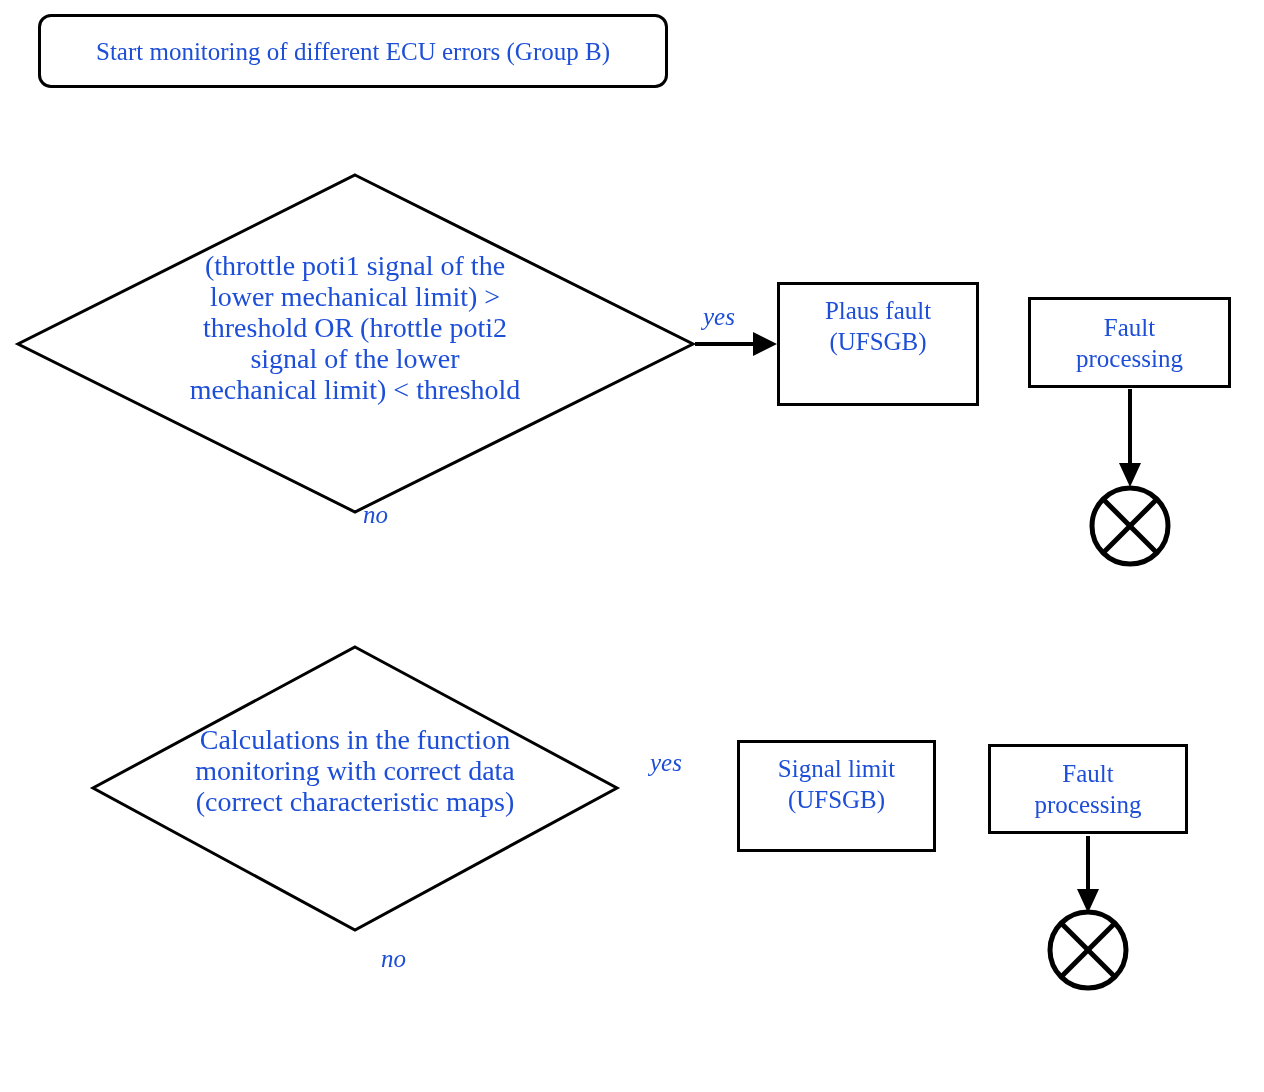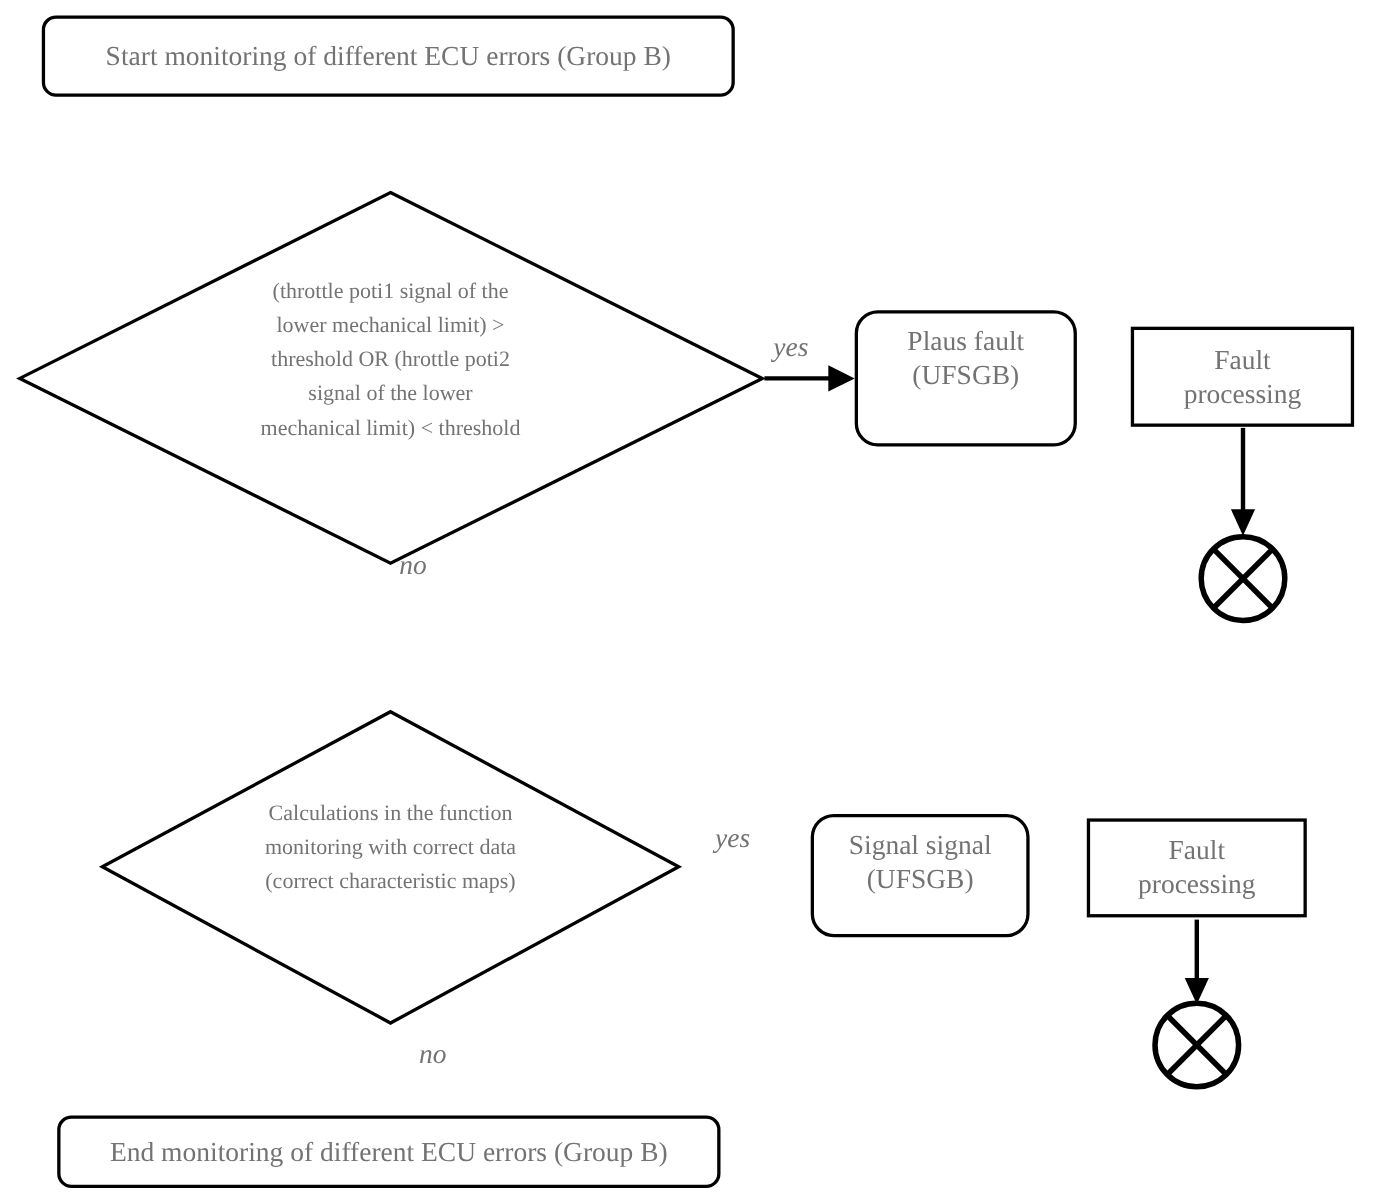--- a/index.html
+++ b/index.html
@@ -2,52 +2,52 @@
 <html><head>
 <meta charset="utf-8">
 <style>
   html, body { margin: 0; padding: 0; background: #ffffff; }
   .canvas {
     position: relative;
     width: 1264px;
     height: 1092px;
     background: #ffffff;
     font-family: "Liberation Serif", serif;
-    color: #737373;
+    color: #1d4ed8;
     overflow: hidden;
   }
   .layer {
     position: absolute;
     left: 0; top: 0;
     width: 1264px; height: 1092px;
   }
   .node {
     position: absolute;
     box-sizing: border-box;
     border: 3px solid #000000;
     background: #ffffff;
     display: flex;
     justify-content: center;
     align-items: center;
     text-align: center;
     font-size: 25px;
     line-height: 31px;
   }
   .rounded { border-radius: 13px; }
-  .top-aligned { align-items: flex-start; padding-top: 10px; border-radius: 21px; }
+  .top-aligned { align-items: flex-start; padding-top: 10px; }
   .multiline { white-space: pre-line; }
   .start-node  { left: 38px;  top: 14px;   width: 630px; height: 74px; }
   .end-node    { left: 52px;  top: 1014px; width: 603px; height: 66px; }
   .plaus-node  { left: 777px; top: 282px;  width: 202px; height: 124px; }
   .fp1-node    { left: 1028px; top: 297px; width: 203px; height: 91px; }
   .signal-node { left: 737px; top: 740px;  width: 199px; height: 112px; }
   .fp2-node    { left: 988px; top: 744px;  width: 200px; height: 90px; }
   .free-text {
     position: absolute;
-    font-size: 20px;
+    font-size: 28px;
     line-height: 31px;
     text-align: center;
   }
   .d1-text { left: 155px; top: 250px; width: 400px; }
   .d2-text { left: 155px; top: 724px; width: 400px; }
   .edge-label { position: absolute; font-size: 25px; line-height: 28px; font-style: italic; }
   .yes1-label { left: 703px; top: 303px; }
   .no1-label  { left: 363px; top: 501px; }
   .yes2-label { left: 650px; top: 749px; }
   .no2-label  { left: 381px; top: 945px; }
@@ -108,21 +108,20 @@
   <div class="node multiline fp1-node">Fault
 processing</div>
 
   <div class="free-text multiline d2-text">Calculations in the function
 monitoring with correct data
 (correct characteristic maps)</div>
 
   <div class="edge-label yes2-label">yes</div>
   <div class="edge-label no2-label">no</div>
 
-  <div class="node top-aligned multiline signal-node">Signal signal
+  <div class="node top-aligned multiline signal-node">Signal limit
 (UFSGB)</div>
 
   <div class="node multiline fp2-node">Fault
 processing</div>
 
-  <div class="node rounded end-node">End monitoring of different ECU errors (Group B)</div>
 
 </div>
 
 </body></html>

